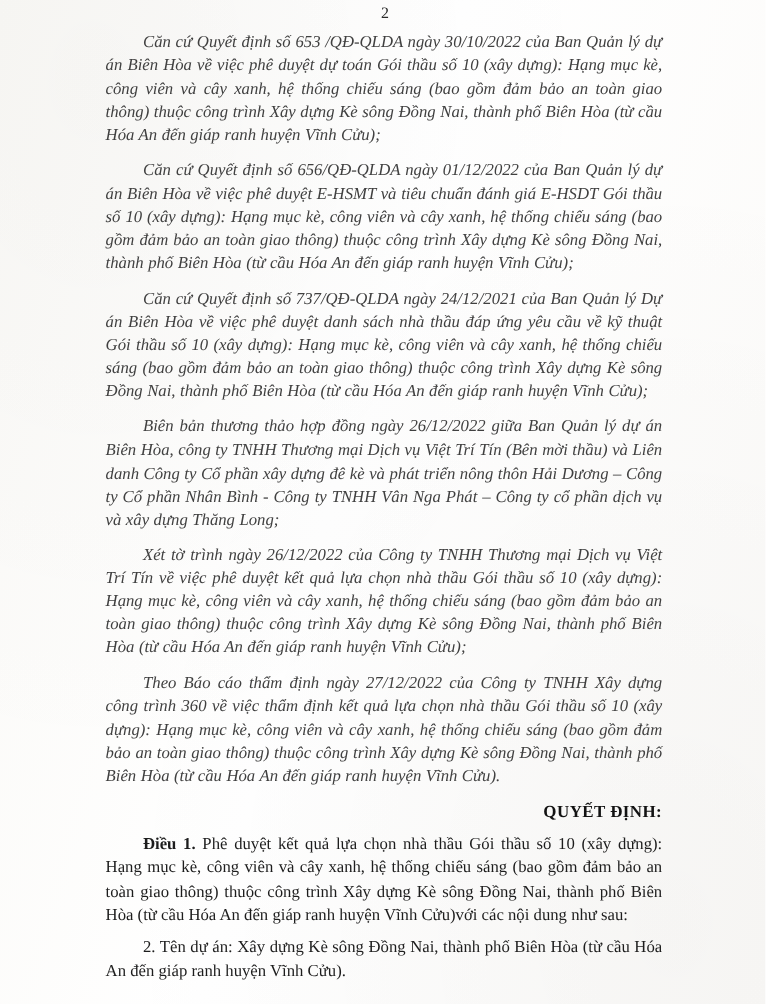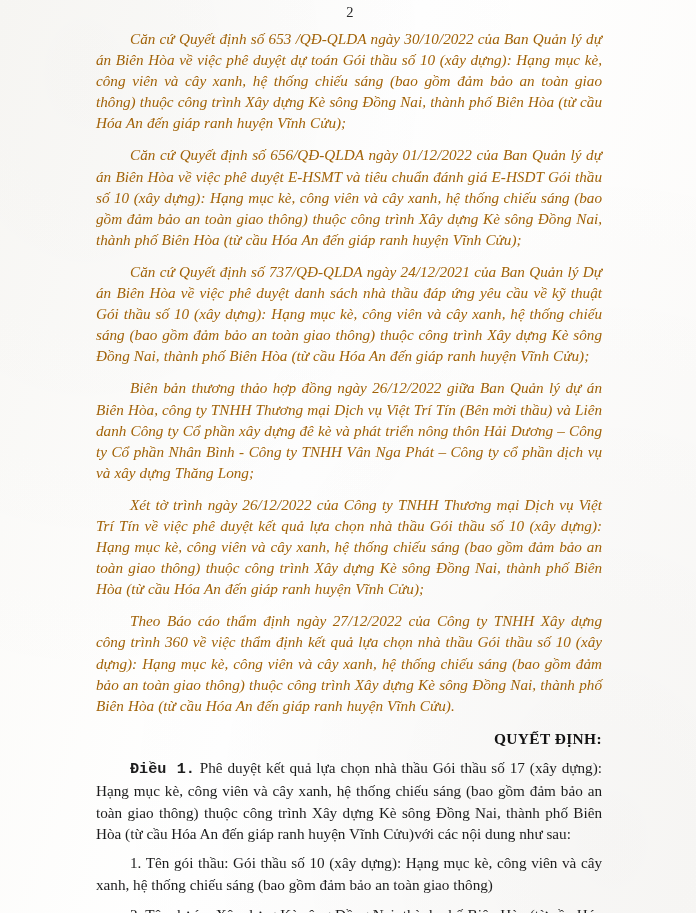--- a/index.html
+++ b/index.html
@@ -53,21 +53,21 @@
     width: 506px;
   }
   p.cc {
     margin: 0 0 11px 0;
     font-style: italic;
     font-size: 15.2px;
     line-height: 21.1px;
     text-align: justify;
     text-indent: 34px;
     word-spacing: 0.3px;
-    color: #a16207;
+    color: #404040;
   }
   p.cc:last-of-type { margin-bottom: 0; }
 
   .decision-head {
     margin: 14px 0 9px 0;
     text-align: right;
     font-weight: bold;
     font-size: 15.4px;
     letter-spacing: .4px;
     color: #121212;
@@ -81,41 +81,40 @@
     color: #1d1d1d;
   }
   p.item {
     margin: 0 0 9px 0;
     font-size: 15.2px;
     line-height: 21.4px;
     text-align: justify;
     text-indent: 34px;
     color: #1d1d1d;
   }
-  .b { font-weight: bold; font-family: Liberation Mono, monospace; }
+  .b { font-weight: bold; }
 </style>
 </head>
 <body>
 
 <div id="page">
   <div id="sheet">
 
     <div class="pageno">2</div>
 
     <div class="body-col">
 
       <p class="cc">Căn cứ Quyết định số  653  /QĐ-QLDA ngày 30/10/2022 của Ban Quản lý dự án Biên Hòa về việc phê duyệt dự toán Gói thầu số 10 (xây dựng): Hạng mục kè, công viên và cây xanh, hệ thống chiếu sáng (bao gồm đảm bảo an toàn giao thông) thuộc công trình Xây dựng Kè sông Đồng Nai, thành phố Biên Hòa (từ cầu Hóa An đến giáp ranh huyện Vĩnh Cửu);</p>
       <p class="cc">Căn cứ Quyết định số 656/QĐ-QLDA ngày 01/12/2022 của Ban Quản lý dự án Biên Hòa về việc phê duyệt E-HSMT và tiêu chuẩn đánh giá E-HSDT Gói thầu số 10 (xây dựng): Hạng mục kè, công viên và cây xanh, hệ thống chiếu sáng (bao gồm đảm bảo an toàn giao thông) thuộc công trình Xây dựng Kè sông Đồng Nai, thành phố Biên Hòa (từ cầu Hóa An đến giáp ranh huyện Vĩnh Cửu);</p>
       <p class="cc">Căn cứ Quyết định số 737/QĐ-QLDA ngày 24/12/2021 của Ban Quản lý Dự án Biên Hòa về việc phê duyệt danh sách nhà thầu đáp ứng yêu cầu về kỹ thuật Gói thầu số 10 (xây dựng): Hạng mục kè, công viên và cây xanh, hệ thống chiếu sáng (bao gồm đảm bảo an toàn giao thông) thuộc công trình Xây dựng Kè sông Đồng Nai, thành phố Biên Hòa (từ cầu Hóa An đến giáp ranh huyện Vĩnh Cửu);</p>
       <p class="cc">Biên bản thương thảo hợp đồng  ngày  26/12/2022 giữa Ban Quản lý dự án Biên Hòa, công ty TNHH Thương mại Dịch vụ Việt Trí Tín (Bên mời thầu) và Liên danh Công ty Cổ phần xây dựng đê kè và phát triển nông thôn Hải Dương – Công ty Cổ phần Nhân Bình - Công ty TNHH Vân Nga Phát – Công ty cổ phần dịch vụ và xây dựng Thăng Long;</p>
       <p class="cc">Xét tờ trình ngày 26/12/2022 của Công ty TNHH Thương mại Dịch vụ Việt Trí Tín về việc phê duyệt kết quả lựa chọn nhà thầu Gói thầu số 10 (xây dựng): Hạng mục kè, công viên và cây xanh, hệ thống chiếu sáng (bao gồm đảm bảo an toàn giao thông) thuộc công trình Xây dựng Kè sông Đồng Nai, thành phố Biên Hòa (từ cầu Hóa An đến giáp ranh huyện Vĩnh Cửu);</p>
       <p class="cc">Theo Báo cáo thẩm định ngày 27/12/2022 của Công ty TNHH Xây dựng công trình 360 về việc thẩm định kết quả lựa chọn nhà thầu Gói thầu số 10 (xây dựng): Hạng mục kè, công viên và cây xanh, hệ thống chiếu sáng (bao gồm đảm bảo an toàn giao thông) thuộc công trình Xây dựng Kè sông Đồng Nai, thành phố Biên Hòa (từ cầu Hóa An đến giáp ranh huyện Vĩnh Cửu).</p>
 
       <div class="decision-head">QUYẾT ĐỊNH:</div>
 
-      <p class="art"><span class="b">Điều 1.</span><span> Phê duyệt kết quả lựa chọn nhà thầu Gói thầu số 17 (xây dựng): Hạng mục kè, công viên và cây xanh, hệ thống chiếu sáng (bao gồm đảm bảo an toàn giao thông) thuộc công trình Xây dựng Kè sông Đồng Nai, thành phố Biên Hòa (từ cầu Hóa An đến giáp ranh huyện Vĩnh Cửu)với các nội dung như sau:</span></p>
+      <p class="art"><span class="b">Điều 1.</span><span> Phê duyệt kết quả lựa chọn nhà thầu Gói thầu số 10 (xây dựng): Hạng mục kè, công viên và cây xanh, hệ thống chiếu sáng (bao gồm đảm bảo an toàn giao thông) thuộc công trình Xây dựng Kè sông Đồng Nai, thành phố Biên Hòa (từ cầu Hóa An đến giáp ranh huyện Vĩnh Cửu)với các nội dung như sau:</span></p>
 
-      <p class="item">1. Tên gói thầu: Gói thầu số 10 (xây dựng): Hạng mục kè, công viên và cây xanh, hệ thống chiếu sáng (bao gồm đảm bảo an toàn giao thông)</p>
       <p class="item">2. Tên dự án: Xây dựng Kè sông Đồng Nai, thành phố Biên Hòa (từ cầu Hóa An đến giáp ranh huyện Vĩnh Cửu).</p>
 
     </div>
   </div>
 </div>
 
 </body></html>

